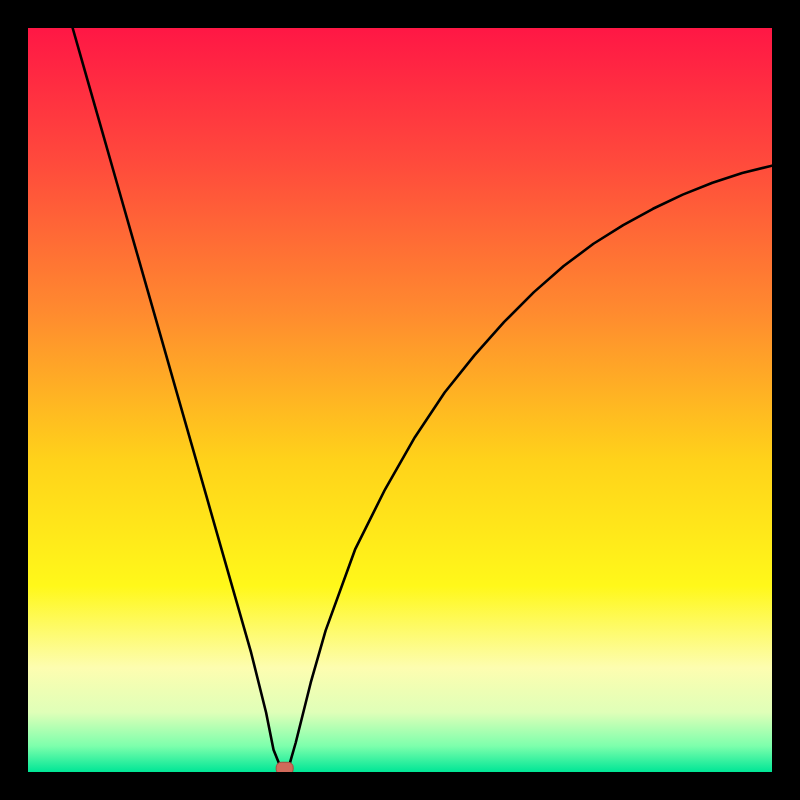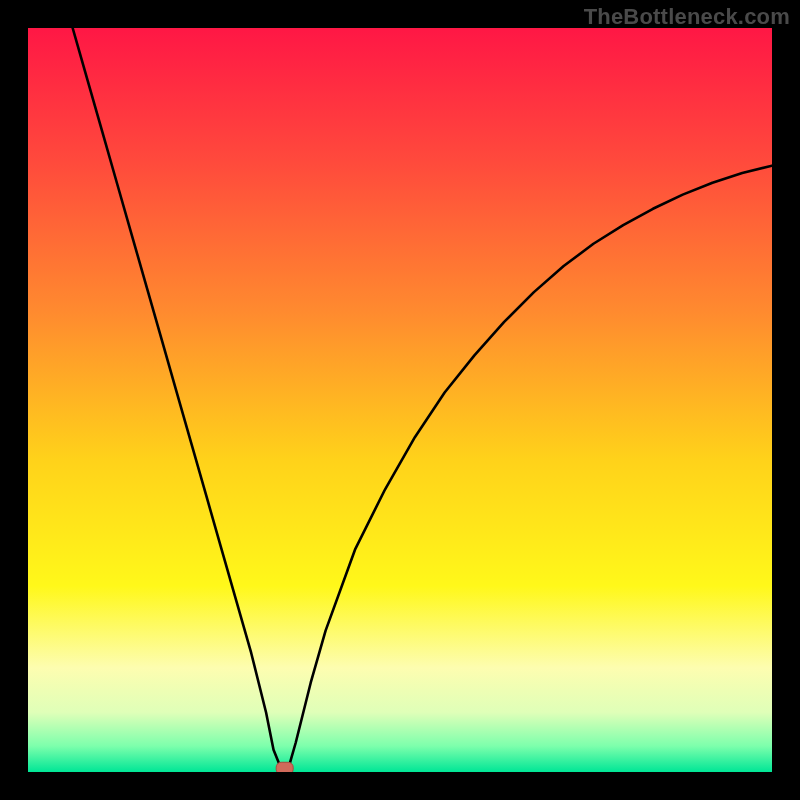--- a/index.html
+++ b/index.html
@@ -56,14 +56,13 @@
             <stop offset="92%" stop-color="#dfffb8"></stop>
             <stop offset="96.5%" stop-color="#7dffac"></stop>
             <stop offset="100%" stop-color="#00e696"></stop>
           </linearGradient>
       </defs>
       <rect id="bg-rect" x="0" y="0" width="744" height="744" fill="url(#bg-grad)"></rect>
       <path id="curve" fill="none" stroke-width="2.6" stroke-linejoin="round" stroke-linecap="round" d="M44.64 0.00 L59.52 52.08 L74.40 104.16 L89.28 156.24 L104.16 208.32 L119.04 260.40 L133.92 312.48 L148.80 364.56 L163.68 416.64 L178.56 468.72 L193.44 520.80 L208.32 572.88 L223.20 624.96 L238.08 684.48 L245.52 721.68 L252.96 740.28 L260.40 740.28 L267.84 714.24 L282.72 654.72 L297.60 602.64 L327.36 520.80 L357.12 461.28 L386.88 409.20 L416.64 364.56 L446.40 327.36 L476.16 293.88 L505.92 264.12 L535.68 238.08 L565.44 215.76 L595.20 197.16 L624.96 180.79 L654.72 166.66 L684.48 154.75 L714.24 145.08 L744.00 137.64" stroke="#000000"></path>
       <rect id="marker" rx="5" ry="5" width="17" height="12" x="248.18" y="734.28" fill="#d06a5a" stroke="#a94a3e" stroke-width="1"></rect>
     </svg>
   </div>
-  <div class="watermark">TheBottleneck.com</div>
 </div>
 
 </body></html>

